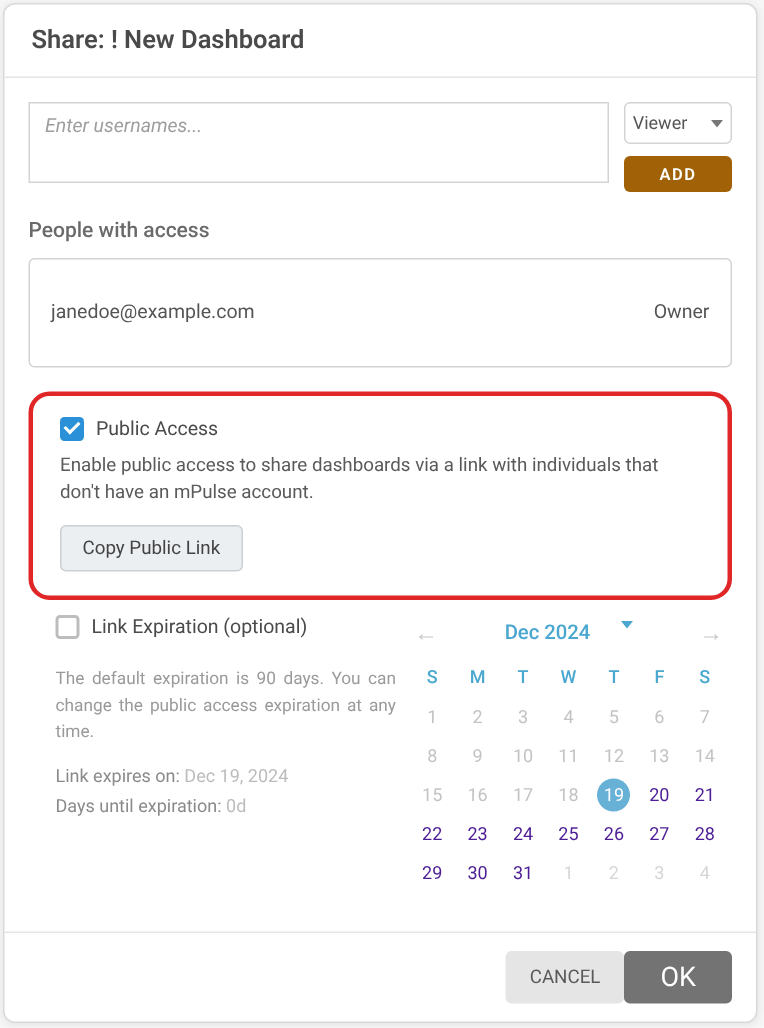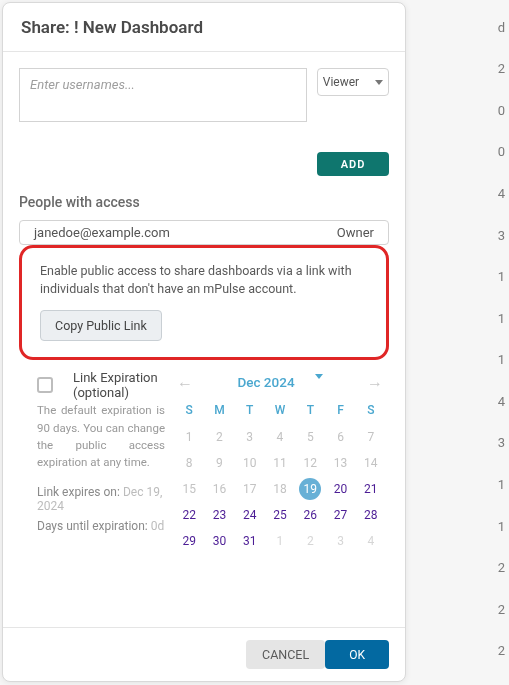--- a/index.html
+++ b/index.html
@@ -1,45 +1,45 @@
 <!DOCTYPE html>
 <html><head>
   <meta charset="utf-8">
   <style>
     * { box-sizing: border-box; margin: 0; padding: 0; font-family: -apple-system, BlinkMacSystemFont, "Segoe UI", Roboto, Helvetica, Arial, sans-serif; }
     body { width: 509px; height: 685px; background: #eee; overflow: hidden; position: relative; }
     .bg-obscured { position:absolute; top:0; left:0; width:509px; height:685px; background:#f6f6f6; display:flex; flex-direction:column; justify-content:space-around; align-items:flex-end; padding:10px 4px; color:#7a7a7a; font-size:13px; }
     .bg-obscured div{ height:22px; }
     .dialog {
-      position: absolute; top: 2px; left: 2px; width: 404px; height: 680px;
+      position: absolute; top: 2px; left: 2px; width: 503px; height: 680px;
       background: #fff; border: 1px solid #d9d9d9; border-radius: 8px;
       display: flex; flex-direction: column;
       box-shadow: 0 1px 6px rgba(0,0,0,0.08);
     }
     .dialog-header { padding: 14px 18px; border-bottom: 1px solid #e5e5e5; font-size: 17px; font-weight: 600; color: #4a4a4a; }
     .dialog-body { flex: 1; overflow: hidden; padding: 16px 16px 0 16px; }
     .section-title { font-size: 14px; color: #6a6a6a; font-weight: 500; margin-bottom: 10px; }
     .access-row { display: flex; gap: 10px; margin-bottom: 18px; }
     .user-input {
       flex: 1; height: 54px; border: 1px solid #d3d3d3; border-radius: 0;
       padding: 8px 10px; font-size: 13px; color: #333; resize: none;
     }
     .user-input::placeholder { color: #9e9e9e; font-style: italic; }
     .access-right { width: 72px; display:flex; flex-direction:column; gap:8px;}
     .role-select {
       height: 28px; border:1px solid #d3d3d3; border-radius:4px; background:#fff;
       font-size:12px; color:#555; display:flex; align-items:center; justify-content:center; gap:16px; cursor:pointer;
     }
     .chev-down { width:0;height:0;border-left:4px solid transparent;border-right:4px solid transparent;border-top:5px solid #777; }
     .add-btn {
-      height:24px; border:none; border-radius:4px; background:#0f766e; color:#fff;
-      font-size:11px; letter-spacing:1px; font-weight:600; cursor:pointer;margin-top:48px;
+      height:24px; border:none; border-radius:4px; background:#a16207; color:#fff;
+      font-size:11px; letter-spacing:1px; font-weight:600; cursor:pointer;
     }
     .people-box {
-      border:1px solid #d3d3d3; border-radius:4px; padding:4px 14px; 
+      border:1px solid #d3d3d3; border-radius:4px; padding:28px 14px; margin-bottom:16px;
     }
     .person-row { display:flex; justify-content:space-between; align-items:center; font-size:13px; color:#555; }
     .public-box {
       border:3px solid #e02626; border-radius:14px; padding:14px 18px 16px; margin-bottom:10px;
     }
     .chk-row { display:flex; align-items:center; gap:8px; margin-bottom:8px; }
     .chk {
       width:16px; height:16px; border-radius:3px; background:#2a91d8;
       position:relative; cursor:pointer; flex-shrink:0;
     }
@@ -50,21 +50,21 @@
     .chk.empty{ background:#fff; border:2px solid #bdbdbd; }
     .chk.empty::after{ display:none; }
     .chk-label{ font-size:13px; color:#4a4a4a; }
     .public-desc{ font-size:12.5px; color:#5a5a5a; line-height:1.45; margin-bottom:12px; }
     .copy-btn{
       padding:7px 14px; background:#eceff2; border:1px solid #c9cfd4; border-radius:4px;
       font-size:12.5px; color:#444; cursor:pointer;
     }
     .exp-section{ padding: 0 4px 0 18px; display:flex; gap:10px; }
     .exp-left{ flex:1; min-width:0; }
-    .exp-chk-row{ display:flex; align-items:center; gap:20px; margin-bottom:2px; }
+    .exp-chk-row{ display:flex; align-items:center; gap:8px; margin-bottom:18px; }
     .exp-desc{ font-size:11.5px; color:#9a9a9a; line-height:1.5; text-align:justify; margin-bottom:14px; }
     .exp-line{ font-size:12px; color:#8a8a8a; margin-bottom:6px; }
     .exp-line .val{ color:#bcbcbc; }
     .calendar{ width:210px; }
     .cal-head{ display:flex; align-items:center; justify-content:space-between; padding:2px 2px 8px; }
     .cal-arrow{ color:#c8c8c8; font-size:16px; cursor:pointer; user-select:none; }
     .cal-month{ display:flex; align-items:flex-start; gap:20px; color:#4aa7cf; font-size:13.5px; font-weight:500; cursor:pointer; }
     .cal-month .chev-down{ border-top-color:#4aa7cf; }
     .cal-grid{ display:grid; grid-template-columns:repeat(7,1fr); gap:2px; text-align:center; }
     .cal-dow{ color:#4aa7cf; font-size:12px; font-weight:500; padding:4px 0 6px;}
@@ -73,22 +73,22 @@
     .cal-day.dim{ color:#d6d6d6; }
     .cal-day.selected{ background:#67b0d6; color:#fff; width:22px; height:22px; margin:1px auto; }
     .dialog-footer{
       border-top:1px solid #e5e5e5; padding:12px 16px; display:flex; justify-content:flex-end; 
     }
     .btn-cancel{
       padding:7px 16px; background:#e5e5e5; border:none; border-radius:4px;
       color:#5a5a5a; font-size:12.5px; cursor:pointer;
     }
     .btn-ok{
-      padding:7px 24px; background:#0369a1; border:none; border-radius:4px;
-      color:#fff; font-size:12px; cursor:pointer;
+      padding:7px 24px; background:#737373; border:none; border-radius:4px;
+      color:#fff; font-size:18px; cursor:pointer;
     }
   </style>
 </head>
 <body>
 
 <div class="bg-obscured" aria-hidden="true">
   <div>d</div>
     <div>2</div>
     <div>0</div>
     <div>0</div>
@@ -123,20 +123,24 @@
 
     <div class="section-title">People with access</div>
     <div class="people-box">
       <div class="person-row">
         <span>janedoe@example.com</span>
         <span>Owner</span>
       </div>
     </div>
 
     <div class="public-box">
+      <div class="chk-row">
+        <span class="chk"></span>
+        <span class="chk-label">Public Access</span>
+      </div>
       <div class="public-desc">Enable public access to share dashboards via a link with individuals that don't have an mPulse account.</div>
       <button class="copy-btn">Copy Public Link</button>
     </div>
 
     <div class="exp-section">
       <div class="exp-left">
         <div class="exp-chk-row">
           <span class="chk empty"></span>
           <span class="chk-label">Link Expiration (optional)</span>
         </div>

